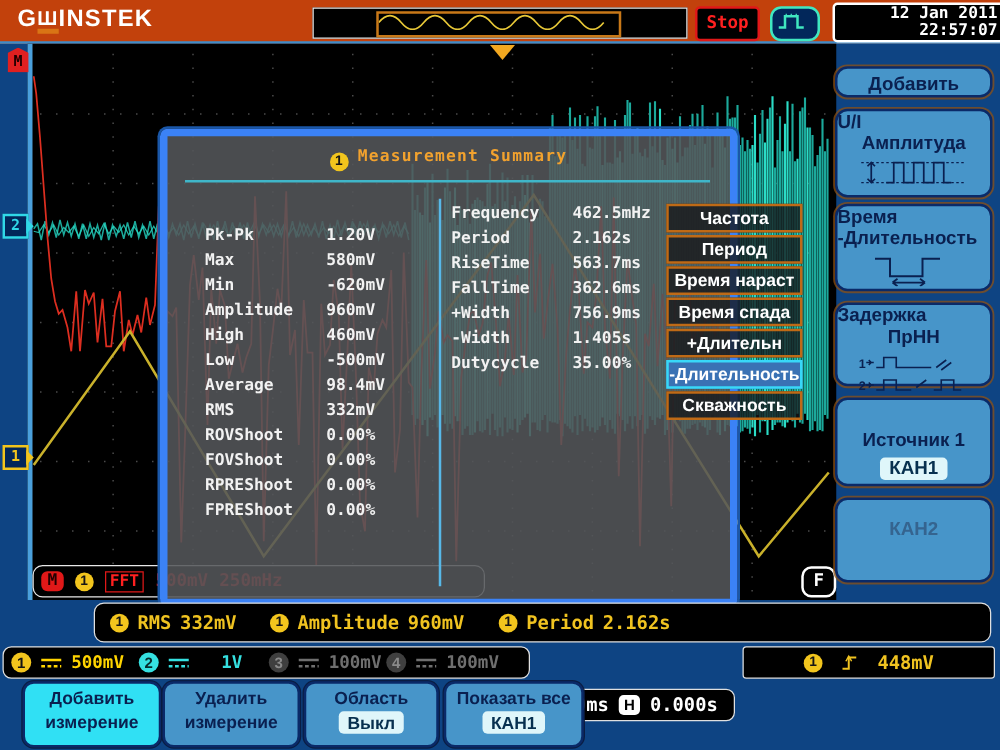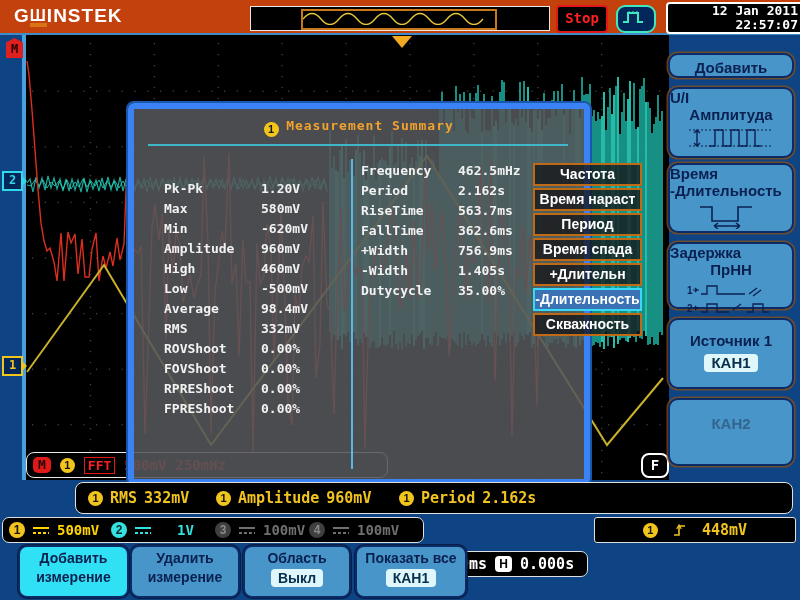--- a/index.html
+++ b/index.html
@@ -1041,22 +1041,22 @@
       <div class="dlg-row"><span class="lbl">RiseTime</span><span>563.7ms</span></div>
       <div class="dlg-row"><span class="lbl">FallTime</span><span>362.6ms</span></div>
       <div class="dlg-row"><span class="lbl">+Width</span><span>756.9ms</span></div>
       <div class="dlg-row"><span class="lbl">-Width</span><span>1.405s</span></div>
       <div class="dlg-row"><span class="lbl">Dutycycle</span><span>35.00%</span></div>
     </div>
   </div>
 
   <div class="popup">
     <div class="menu-item">Частота</div>
+    <div class="menu-item">Период</div>
     <div class="menu-item">Время нараст</div>
-    <div class="menu-item">Период</div>
     <div class="menu-item">Время спада</div>
     <div class="menu-item">+Длительн</div>
     <div class="menu-item selected">-Длительность</div>
     <div class="menu-item">Скважность</div>
   </div>
 
   <div class="f-badge">F</div>
 </div>
 
 <div class="edge-marker m-marker">M</div>
@@ -1182,20 +1182,20 @@
       <text x="6" y="14" font-size="10" font-weight="bold" fill="#0a2050" font-family="Liberation Sans">1</text>
       <path d="M12,10 h6 M16,10 l-2,-2 M16,10 l-2,2" stroke="#0a2050" fill="none" stroke-width="1.2"></path>
       <path d="M20,14 h6 v-8 h10 v8 h28 M68,14 l8,-6 M72,16 l8,-6" stroke="#0a2050" fill="none" stroke-width="1.3"></path>
       <text x="6" y="32" font-size="10" font-weight="bold" fill="#0a2050" font-family="Liberation Sans">2</text>
       <path d="M12,28 h6 M16,28 l-2,-2 M16,28 l-2,2" stroke="#0a2050" fill="none" stroke-width="1.2"></path>
       <path d="M20,32 h6 v-8 h10 v8 h12 M52,30 l8,-6 M66,32 h6 v-8 h10 v8 h6" stroke="#0a2050" fill="none" stroke-width="1.3"></path>
     </svg>
   </div>
 </div>
 
-<div class="side-btn" style="top:318px;height:71px;padding-top:12px">
+<div class="side-btn" style="top:318px;height:71px;padding-top:24px">
   <div>Источник 1</div>
   <div class="pill" style="margin-top:5px">КАН1</div>
 </div>
 
 <div class="side-btn disabled" style="top:398px;height:68px;padding-top:14px">
   <div class="pill" style="">КАН2</div>
 </div>
 
 </body></html>

